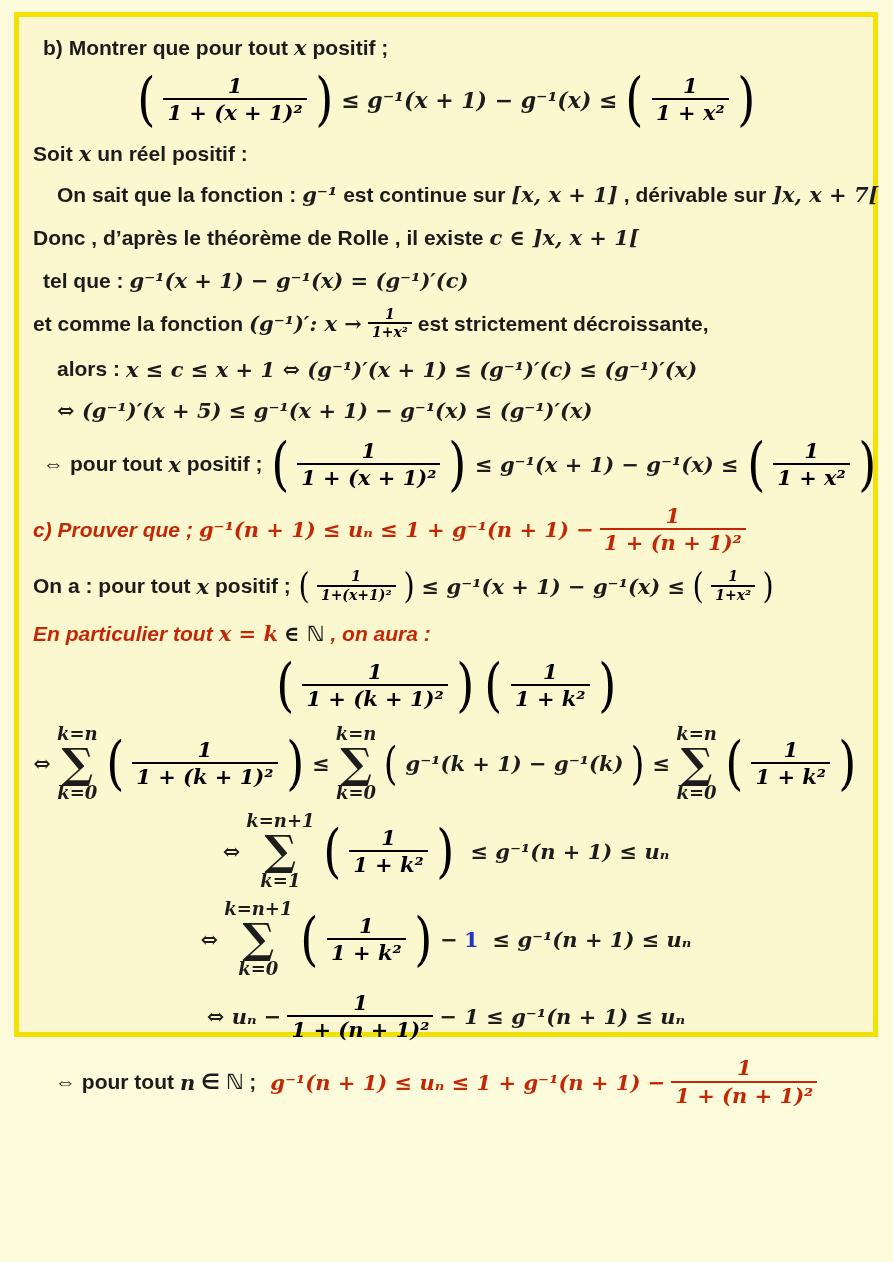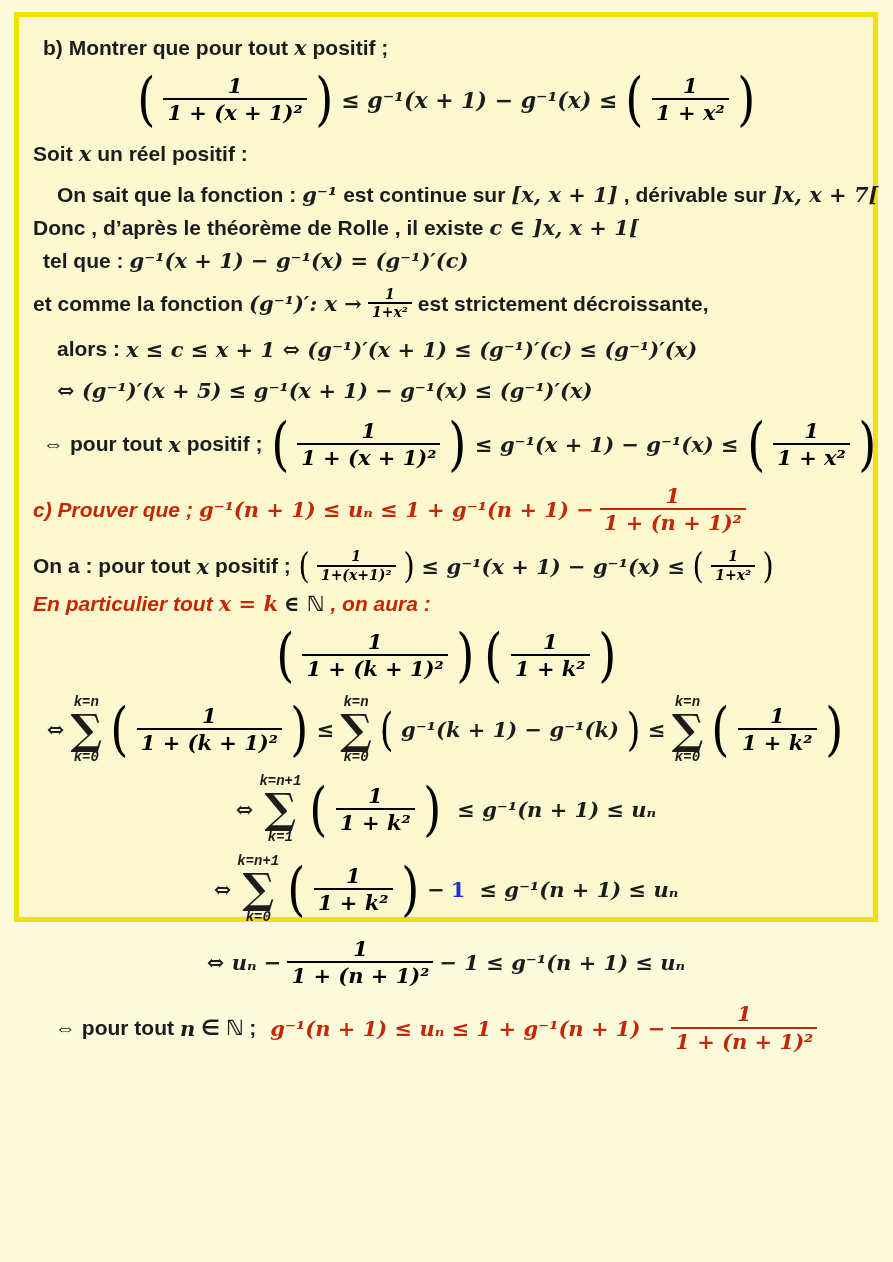--- a/index.html
+++ b/index.html
@@ -2,21 +2,21 @@
 <html style="--outer_bg: #FCFBDC; --inner_bg: #FBF8CF; --border: #F2E204; --ink: #1C1C1C; --red: #C32806; --blue: #2433C6;"><head>
 <meta charset="utf-8">
 <style>
   :root{
     --outer_bg:#FCFBDC; --inner_bg:#FBF8CF; --border:#F2E204;
     --ink:#1C1C1C; --red:#C32806; --blue:#2433C6;
   }
   *{margin:0;padding:0;box-sizing:border-box;}
   html,body{width:893px;height:1262px;background:var(--outer_bg);overflow:hidden;}
   .frame{
-    position:absolute;left:14px;top:12px;width:864px;height:910px;
+    position:absolute;left:14px;top:12px;width:864px;height:1025px;
     background:var(--inner_bg);border:5px solid var(--border);
     padding:10px 14px 8px 14px;
   }
   .row{display:flex;align-items:center;gap:6px;flex-wrap:nowrap;white-space:nowrap;}
   .row.center{justify-content:center;}
   .txt{font-family:"Liberation Sans","DejaVu Sans",sans-serif;font-weight:700;
        color:var(--ink);font-size:21px;}
   .m{font-family:"DejaVu Serif","DejaVu Sans",serif;font-style:italic;font-weight:700;
      color:var(--ink);font-size:21px;}
   .m.lg{font-size:22px;}
@@ -29,26 +29,26 @@
   .frac .num{padding:0 4px;}
   .frac.lg{font-size:21px;}
   .frac.sm{font-size:14px;line-height:1.1;}
   .bp{font-family:"DejaVu Serif",serif;font-weight:400;font-style:normal;display:inline-block;
       vertical-align:middle;line-height:0.95;transform:scaleX(0.8);color:inherit;}
   .bp.lg{font-size:58px;}
   .bp.md{font-size:44px;}
   .bp.sm{font-size:36px;}
   .sum{display:inline-flex;flex-direction:column;align-items:center;line-height:1;
        font-family:"DejaVu Serif","DejaVu Sans",serif;color:var(--ink);}
-  .sum .lim{font-size:14px;font-style:italic;font-weight:700;padding:1px 0;font-family:Liberation Mono, monospace;}
+  .sum .lim{font-size:18px;font-style:italic;font-weight:700;padding:1px 0;}
   .sum .sig{font-size:42px;font-weight:700;line-height:0.95;}
   .sp8{margin-left:8px;}
   .ind150{margin-left:150px;} .ind22{margin-left:22px;} .ind10{margin-left:10px;}
   .mt8{margin-top:8px;} .mt10{margin-top:10px;} .mt12{margin-top:12px;}
-  .mt14{margin-top:14px;} .mt16{margin-top:16px;margin-left:24px;} .mt18{margin-top:8px;text-align:right;}
+  .mt14{margin-top:14px;} .mt16{margin-top:16px;margin-left:24px;} .mt18{margin-top:18px;text-align:right;}
 </style>
 </head>
 <body>
 
 <div class="frame">
 
   <div class="row mt8 ind10">
     <span class="txt">b) Montrer que pour tout</span>
     <span class="m">x</span>
     <span class="txt">positif  ;</span>

